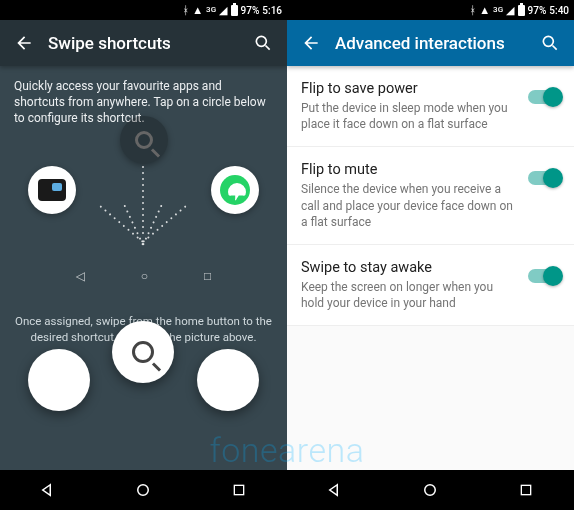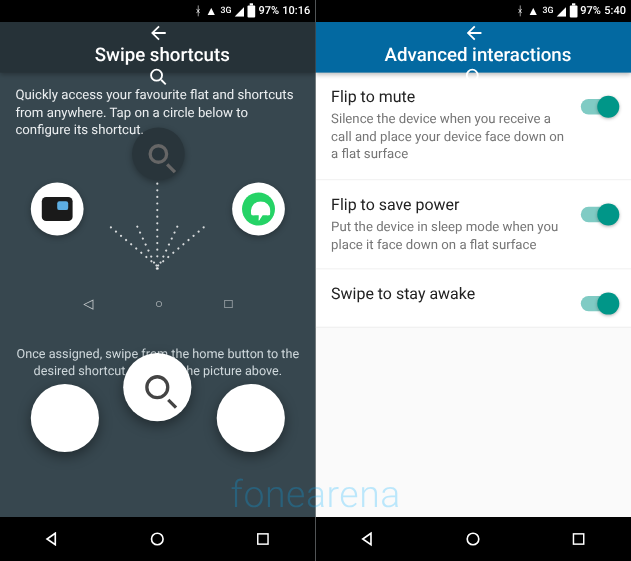--- a/index.html
+++ b/index.html
@@ -44,21 +44,20 @@
   .appbar {
     height: 46px;
     background: #263238;
     color: #fff;
     display: flex;
     align-items: center;
     padding: 0 8px;
     box-shadow: 0 2px 4px rgba(0,0,0,0.25);
     position: relative;
     z-index: 2;
-    flex-direction: column;
   }
   .screen:not(.left) .appbar { background: #0369a1; }
   .appbar .back {
     width: 32px; height: 32px; display:flex; align-items:center; justify-content:center;
     cursor: pointer;
   }
   .appbar .title {
     flex: 1;
     font-size: 17px;
     font-weight: 500;
@@ -244,41 +243,41 @@
 <div class="screen left">
 
   <div class="statusbar left-status">
     <div class="sb-right">
       <span class="sb-icon">ᚼ</span>
       <span class="sb-icon">▲</span>
       <span class="sb-icon" style="font-size:8px">3G</span>
       <span class="sb-icon">◢</span>
       <span class="sb-battery"></span>
       <span>97%</span>
-      <span>10:16</span>
+      <span>5:16</span>
     </div>
   </div>
 
   <div class="appbar">
     <div class="back">
       <svg width="20" height="20" viewBox="0 0 24 24">
           <path d="M20 11H7.8l5.6-5.6L12 4l-8 8 8 8 1.4-1.4L7.8 13H20z" fill="#fff"></path>
         </svg>
     </div>
     <div class="title">Swipe shortcuts</div>
     <div class="search">
       <svg width="20" height="20" viewBox="0 0 24 24">
           <circle cx="10" cy="10" r="6" stroke="#fff" stroke-width="2" fill="none"></circle>
           <line x1="15" y1="15" x2="20" y2="20" stroke="#fff" stroke-width="2"></line>
         </svg>
     </div>
   </div>
 
   <div class="content">
-    <div class="desc-top">Quickly access your favourite flat and shortcuts from anywhere. Tap on a circle below to configure its shortcut.</div>
+    <div class="desc-top">Quickly access your favourite apps and shortcuts from anywhere. Tap on a circle below to configure its shortcut.</div>
 
     <div class="orbit">
       <div class="bubble mid" style="left:120px; top:10px;">
         <div class="mag"></div>
       </div>
       <div class="bubble" style="left:28px; top:60px;">
         <div class="bbm"></div>
       </div>
       <div class="bubble" style="right:28px; top:60px;">
         <div class="wa"></div>
@@ -412,37 +411,38 @@
           <circle cx="10" cy="10" r="6" stroke="#fff" stroke-width="2" fill="none"></circle>
           <line x1="15" y1="15" x2="20" y2="20" stroke="#fff" stroke-width="2"></line>
         </svg>
     </div>
   </div>
 
   <div class="settings-list">
 
     <div class="settings-item">
       <div class="txt">
+        <div class="ttl">Flip to save power</div>
+        <div class="sub">Put the device in sleep mode when you place it face down on a flat surface</div>
+      </div>
+      <div class="toggle"></div>
+    </div>
+
+    <div class="settings-item">
+      <div class="txt">
         <div class="ttl">Flip to mute</div>
         <div class="sub">Silence the device when you receive a call and place your device face down on a flat surface</div>
-      </div>
-      <div class="toggle"></div>
-    </div>
-
-    <div class="settings-item">
-      <div class="txt">
-        <div class="ttl">Flip to save power</div>
-        <div class="sub">Put the device in sleep mode when you place it face down on a flat surface</div>
       </div>
       <div class="toggle"></div>
     </div>
 
     <div class="settings-item">
       <div class="txt">
         <div class="ttl">Swipe to stay awake</div>
+        <div class="sub">Keep the screen on longer when you hold your device in your hand</div>
       </div>
       <div class="toggle"></div>
     </div>
 
   </div>
 
   <div class="navbar">
     <div class="navbtn">
       <svg width="18" height="18" viewBox="0 0 24 24" class="stroke">
           <path d="M15 5 L5 12 L15 19 Z"></path>

